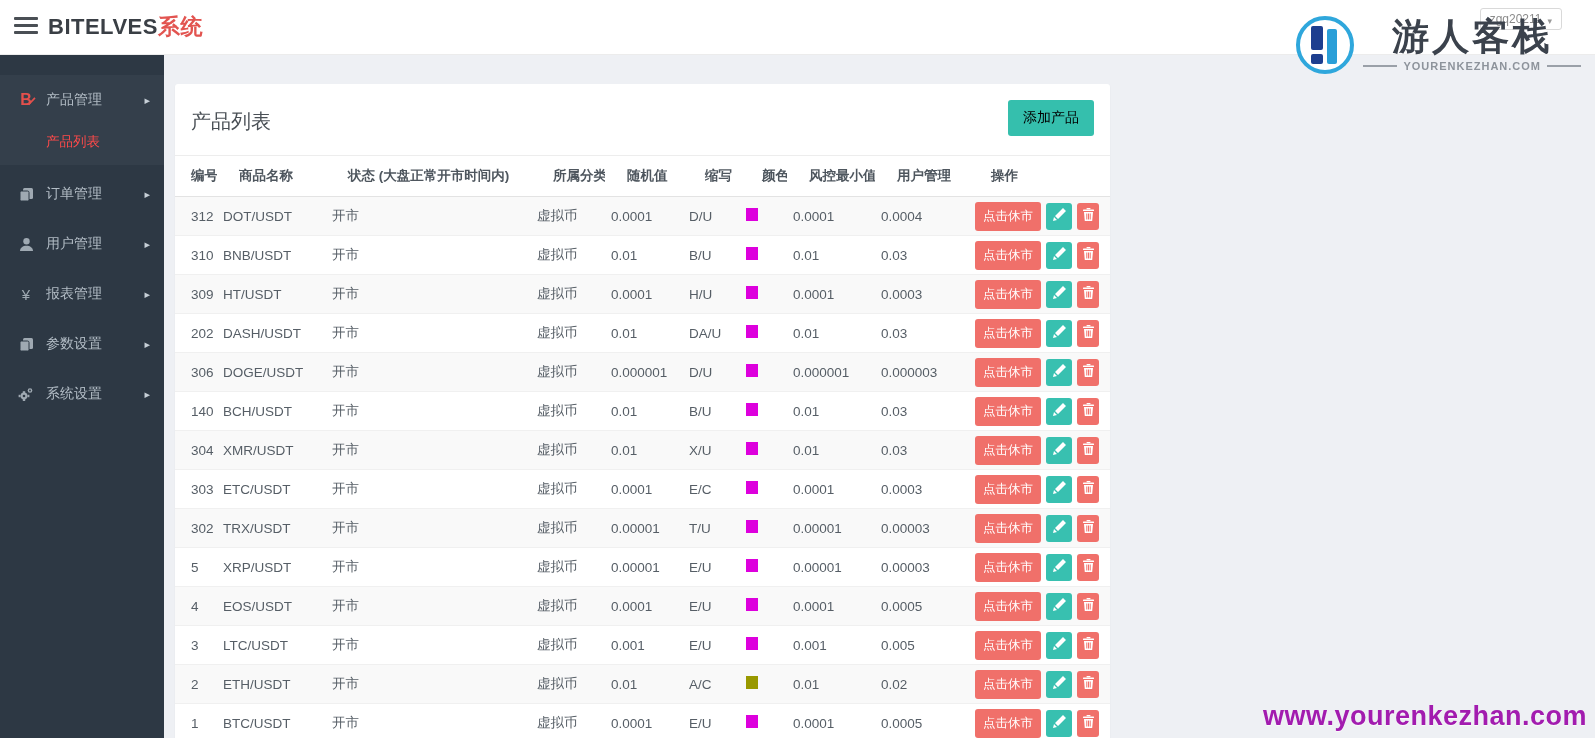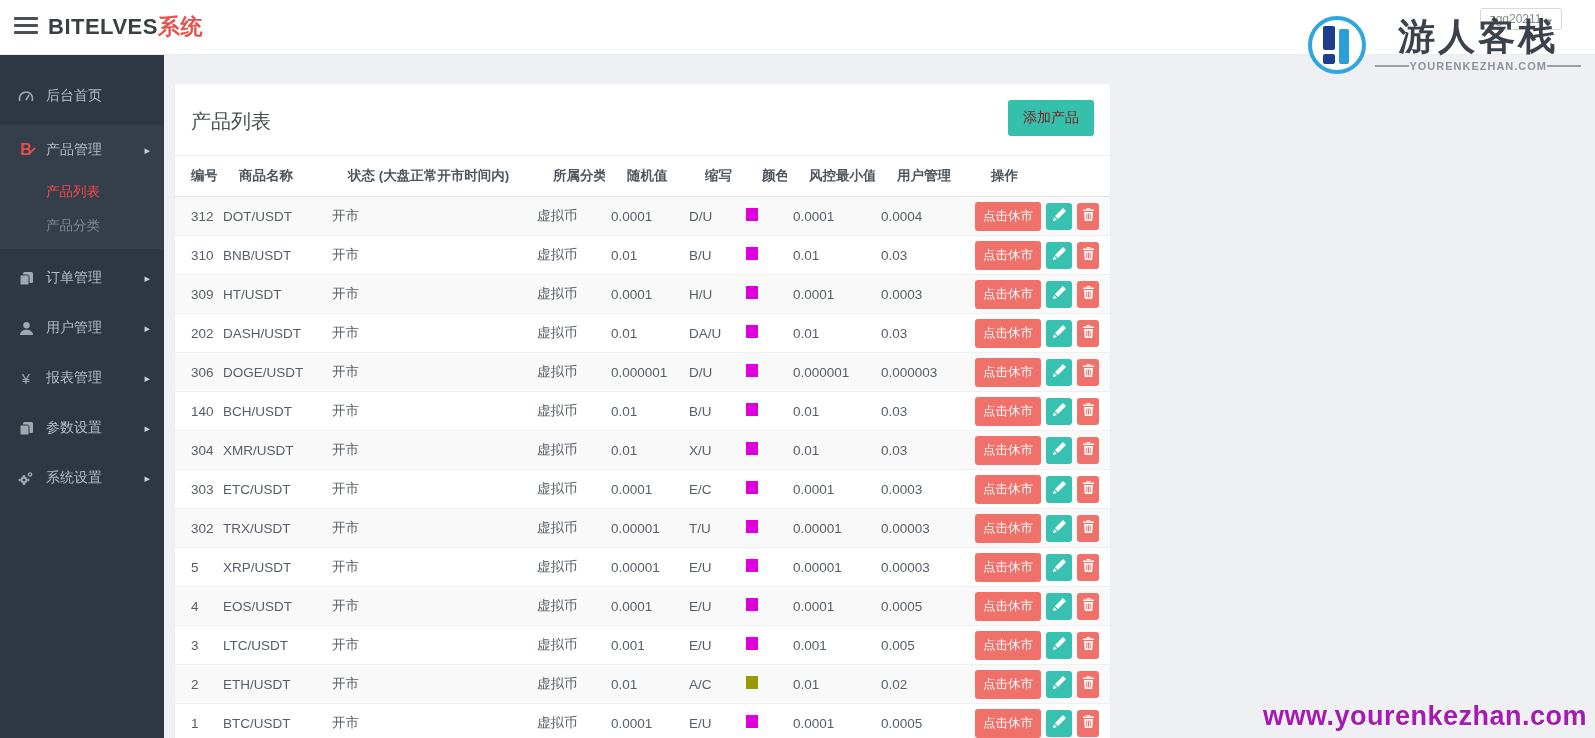--- a/index.html
+++ b/index.html
@@ -23,21 +23,21 @@
   .side-group { background:#343f4b; margin:4px 0; padding-bottom:6px; }
   .side-sub { display:block; padding:8px 0 8px 46px; font-size:13.5px; color:#7f8a93; cursor:pointer; }
   .side-sub.active { color:#ff4a4a; }
   .icon-btc { color:#e4504c; font-weight:bold; font-size:16px; }
 
   
   .content { position:absolute; left:164px; top:55px; right:0; bottom:0; background:#eef0f4; }
   .card { position:absolute; left:11px; top:29px; width:935px; height:700px; background:#fff; border-radius:3px; box-shadow:0 1px 2px rgba(0,0,0,.06); }
   .card-head { position:relative; padding:24px 16px 20px 16px; border-bottom:1px solid #ededed; }
   .card-title { font-size:20px; color:#4a5056; font-weight:400; }
-  .btn-add { position:absolute; top:16px; right:16px; background:#35bfad; color:#7f1d1d; border:none; border-radius:3px; padding:9px 15px; font-size:14px; cursor:pointer; }
+  .btn-add { position:absolute; top:16px; right:16px; background:#35bfad; color:#000000; border:none; border-radius:3px; padding:9px 15px; font-size:14px; cursor:pointer; }
 
   table.grid { width:100%; border-collapse:collapse; table-layout:fixed; font-size:13.5px; color:#565e66; }
   table.grid th { text-align:left; font-weight:700; color:#4e565e; padding:11px 22px; border-bottom:1px solid #e3e3e3; font-size:13.5px; overflow:hidden; white-space:nowrap; }
   table.grid td { padding:0 6px; height:39px; border-top:1px solid #f0f0f0; overflow:hidden; white-space:nowrap; }
   table.grid tr:first-child td { border-top:none; }
   table.grid tbody tr:nth-child(odd) { background:#f9f9f9; }
   table.grid th:first-child, table.grid td:first-child { padding-left:16px; }
   .c-id{width:42px;} .c-name{width:109px;} .c-status{width:205px;} .c-cat{width:74px;}
   .c-rand{width:78px;} .c-abbr{width:57px;} .c-color{width:47px;} .c-min{width:88px;} .c-max{width:94px;} .c-ops{width:auto;}
   .swatch { width:12px; height:13px; display:inline-block; }
@@ -45,21 +45,21 @@
   .btn-close-mkt { background:#f0706a; color:#fff; border:none; border-radius:3px; padding:6px 8px; font-size:12.5px; cursor:pointer; white-space:nowrap; }
   .btn-sq { width:26px; height:27px; border:none; border-radius:3px; display:inline-flex; align-items:center; justify-content:center; cursor:pointer; }
   .btn-edit { background:#38c0b0; }
   .btn-del { background:#f0706a; width:22px; }
 
   
   .wm-logo { position:absolute; top:16px; right:14px; display:flex; align-items:center; gap:9px; z-index:50; pointer-events:none; }
   .wm-circle { width:58px; height:58px; border:4px solid #2fa7dc; border-radius:50%; background:#fff; display:flex; align-items:center; justify-content:center; }
   .wm-right { display:flex; flex-direction:column; align-items:center; }
   .wm-title { font-family:"DejaVu Serif","Liberation Serif",serif; font-size:37px; font-weight:bold; color:#3b424c; letter-spacing:3px; line-height:1; }
-  .wm-tag { display:flex; align-items:center; margin-top:5px; }
+  .wm-tag { display:flex; align-items:center; gap:6px; margin-top:5px; }
   .wm-tag .line { width:34px; height:2px; background:#9aa0a8; }
   .wm-tag .txt { font-size:11px; font-weight:bold; color:#8d939b; letter-spacing:1px; }
   .wm-url { position:absolute; right:8px; bottom:6px; font-size:27px; font-weight:bold; color:#a21caf; letter-spacing:.5px; z-index:50; pointer-events:none; text-shadow:0 1px 1px rgba(255,255,255,.7); }
 </style>
 </head>
 <body>
 
 <div class="topbar">
   <div class="hamburger">
       <span></span>
@@ -70,39 +70,29 @@
     <span>BITELVES</span><span class="suffix">系统</span>
   </div>
   <div class="user-dd">
     <span>zgq20211</span>
     <span class="caret">▾</span>
   </div>
 </div>
 
 <div class="sidebar">
   <nav id="side-menu">
-      <div class="side-item">
-        <span class="s-icon">
-          <svg width="16" height="14" viewBox="0 0 16 14" fill="none" stroke="#9fa9b2" stroke-width="1.6">
-            <path d="M2 12a6.5 6.5 0 1 1 12 0" fill="none"></path>
-            <line x1="8" y1="11" x2="11" y2="6"></line>
-          </svg>
-        </span>
-        <span>后台首页</span>
-      </div>
       <div class="side-group">
         <div class="side-item">
           <span class="s-icon">
             <span class="icon-btc">B̷</span>
           </span>
           <span>产品管理</span>
           <span class="arrow">▸</span>
         </div>
         <a class="side-sub active">产品列表</a>
-        <a class="side-sub">产品分类</a>
       </div>
       <div class="side-item">
         <span class="s-icon">
           <svg width="15" height="15" viewBox="0 0 15 15">
             <rect x="4" y="1" width="10" height="11" rx="1.5" fill="#9fa9b2"></rect>
             <rect x="1" y="4" width="9" height="10" rx="1.5" fill="#9fa9b2" stroke="#2d3844" stroke-width="1"></rect>
           </svg>
         </span>
         <span>订单管理</span>
         <span class="arrow">▸</span>

